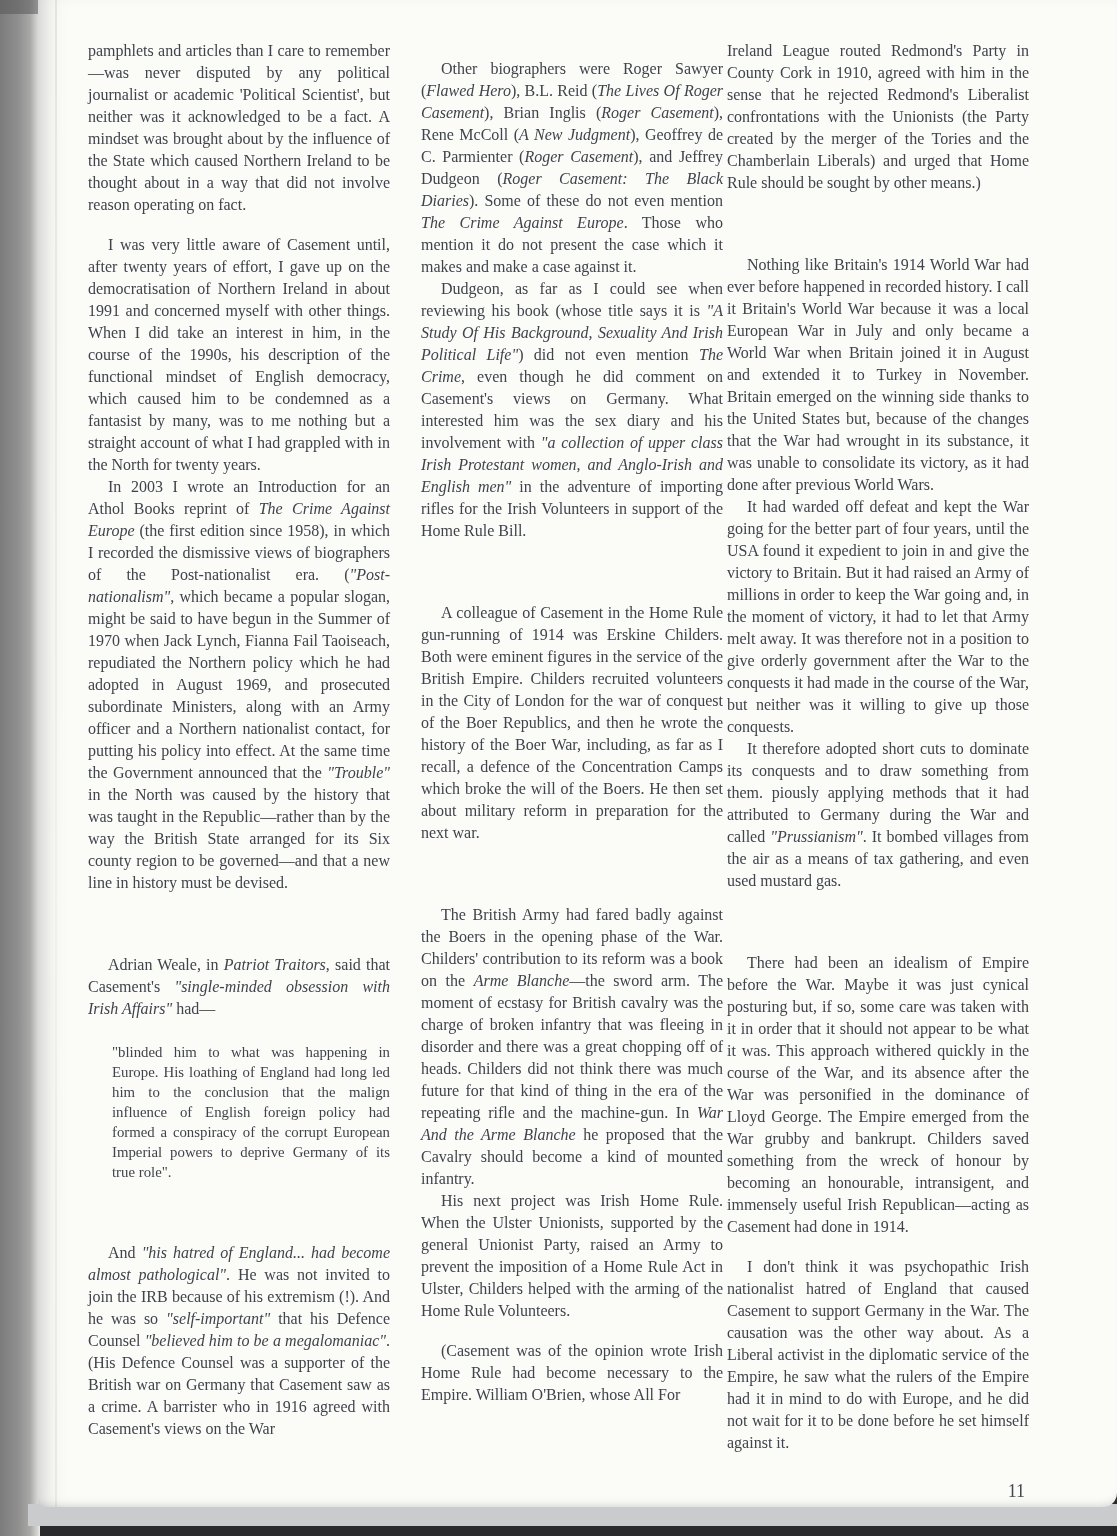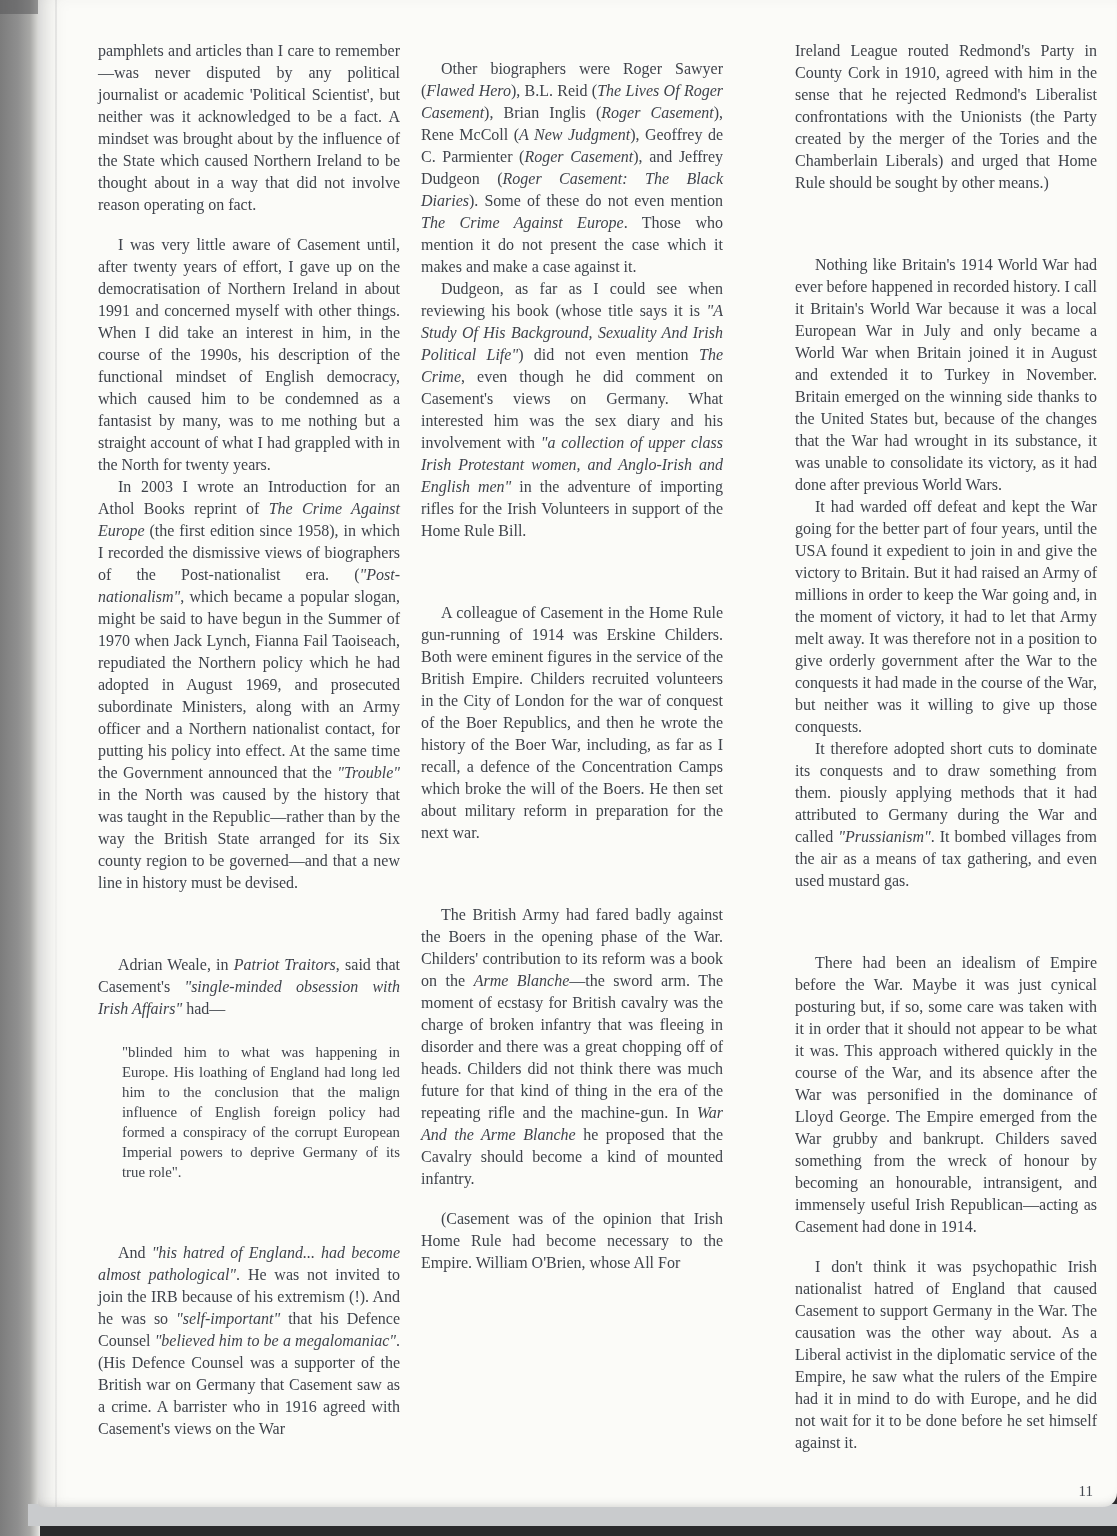--- a/index.html
+++ b/index.html
@@ -28,36 +28,36 @@
   }
   .crease {
     position:absolute; left:17px; top:0; bottom:0; width:2px;
     background:linear-gradient(180deg, rgba(70,70,80,.10), rgba(70,70,80,.03) 60%, rgba(70,70,80,.08));
   }
   .col {
     position:absolute; top:40px; width:302px;
     color:#3f434b; font-size:16px; line-height:22px;
     text-align:justify;
   }
-  .col-1 { left:60px; }
+  .col-1 { left:50px; }
   .col-2 { left:383px; }
-  .col-3 { left:757px;font-family:Liberation Serif, serif; }
+  .col-3 { left:689px;font-family:Liberation Serif, serif; }
   p.para { margin:0; text-align:justify; }
   p.indent { text-indent:20px; }
   p.gap { margin-top:18px; }
   p.gap-lg { margin-top:60px; }
   p.quote {
     margin:22px 0 0 24px;
     font-size:14.8px; line-height:20px;
     text-align:justify;
   }
   i { font-style:italic; }
   .pagenum {
     margin-top:26px; text-align:right;
-    padding-right:4px; font-size:15px; color:#43474f;
+    padding-right:4px; font-size:18px; color:#43474f;
   }
 </style>
 </head>
 <body>
 
 <div class="scan">
   <div class="band-left"></div>
   <div class="band-left-top"></div>
   <div class="strip-light"></div>
   <div class="page">
@@ -68,21 +68,22 @@
         <p class="para indent">In 2003 I wrote an Introduction for an Athol Books reprint of <i>The Crime Against Europe</i> (the first edition since 1958), in which I recorded the dismissive views of biographers of the Post-nationalist era. (<i>"Post-nationalism"</i>, which became a popular slogan, might be said to have begun in the Summer of 1970 when Jack Lynch, Fianna Fail Taoiseach, repudiated the Northern policy which he had adopted in August 1969, and prosecuted subordinate Ministers, along with an Army officer and a Northern nationalist contact, for putting his policy into effect. At the same time the Government announced that the <i>"Trouble"</i> in the North was caused by the history that was taught in the Republic—rather than by the way the British State arranged for its Six county region to be governed—and that a new line in history must be devised.</p>
         <p class="para indent gap-lg">Adrian Weale, in <i>Patriot Traitors</i>, said that Casement's <i>"single-minded obsession with Irish Affairs"</i> had—</p>
         <p class="quote">"blinded him to what was happening in Europe. His loathing of England had long led him to the conclusion that the malign influence of English foreign policy had formed a conspiracy of the corrupt European Imperial powers to deprive Germany of its true role".</p>
         <p class="para indent gap-lg">And <i>"his hatred of England... had become almost pathological"</i>. He was not invited to join the IRB because of his extremism (!). And he was so <i>"self-important"</i> that his Defence Counsel <i>"believed him to be a megalomaniac"</i>. (His Defence Counsel was a supporter of the British war on Germany that Casement saw as a crime. A barrister who in 1916 agreed with Casement's views on the War</p>
       </div>
     <div class="col col-2">
         <p class="para indent gap">Other biographers were Roger Sawyer (<i>Flawed Hero</i>), B.L. Reid (<i>The Lives Of Roger Casement</i>), Brian Inglis (<i>Roger Casement</i>), Rene McColl (<i>A New Judgment</i>), Geoffrey de C. Parmienter (<i>Roger Casement</i>), and Jeffrey Dudgeon (<i>Roger Casement: The Black Diaries</i>). Some of these do not even mention <i>The Crime Against Europe</i>. Those who mention it do not present the case which it makes and make a case against it.</p>
         <p class="para indent">Dudgeon, as far as I could see when reviewing his book (whose title says it is <i>"A Study Of His Background, Sexuality And Irish Political Life"</i>) did not even mention <i>The Crime</i>, even though he did comment on Casement's views on Germany. What interested him was the sex diary and his involvement with <i>"a collection of upper class Irish Protestant women, and Anglo-Irish and English men"</i> in the adventure of importing rifles for the Irish Volunteers in support of the Home Rule Bill.</p>
         <p class="para indent gap-lg">A colleague of Casement in the Home Rule gun-running of 1914 was Erskine Childers. Both were eminent figures in the service of the British Empire. Childers recruited volunteers in the City of London for the war of conquest of the Boer Republics, and then he wrote the history of the Boer War, including, as far as I recall, a defence of the Concentration Camps which broke the will of the Boers. He then set about military reform in preparation for the next war.</p>
         <p class="para indent gap-lg">The British Army had fared badly against the Boers in the opening phase of the War. Childers' contribution to its reform was a book on the <i>Arme Blanche</i>—the sword arm. The moment of ecstasy for British cavalry was the charge of broken infantry that was fleeing in disorder and there was a great chopping off of heads. Childers did not think there was much future for that kind of thing in the era of the repeating rifle and the machine-gun. In <i>War And the Arme Blanche</i> he proposed that the Cavalry should become a kind of mounted infantry.</p>
-        <p class="para indent gap">(Casement was of the opinion that Irish Home Rule had become necessary to the Empire. William O'Brien, whose All For</p>
+        <p class="para indent">His next project was Irish Home Rule. When the Ulster Unionists, supported by the general Unionist Party, raised an Army to prevent the imposition of a Home Rule Act in Ulster, Childers helped with the arming of the Home Rule Volunteers.</p>
+        <p class="para indent gap">(Casement was of the opinion wrote Irish Home Rule had become necessary to the Empire. William O'Brien, whose All For</p>
       </div>
     <div class="col col-3">
 
     <p class="para">Ireland League routed Redmond's Party in County Cork in 1910, agreed with him in the sense that he rejected Redmond's Liberalist confrontations with the Unionists (the Party created by the merger of the Tories and the Chamberlain Liberals) and urged that Home Rule should be sought by other means.)</p>
         <p class="para indent gap-lg">Nothing like Britain's 1914 World War had ever before happened in recorded history. I call it Britain's World War because it was a local European War in July and only became a World War when Britain joined it in August and extended it to Turkey in November. Britain emerged on the winning side thanks to the United States but, because of the changes that the War had wrought in its substance, it was unable to consolidate its victory, as it had done after previous World Wars.</p>
         <p class="para indent">It had warded off defeat and kept the War going for the better part of four years, until the USA found it expedient to join in and give the victory to Britain. But it had raised an Army of millions in order to keep the War going and, in the moment of victory, it had to let that Army melt away. It was therefore not in a position to give orderly government after the War to the conquests it had made in the course of the War, but neither was it willing to give up those conquests.</p>
         <p class="para indent">It therefore adopted short cuts to dominate its conquests and to draw something from them. piously applying methods that it had attributed to Germany during the War and called <i>"Prussianism"</i>. It bombed villages from the air as a means of tax gathering, and even used mustard gas.</p>
         <p class="para indent gap-lg">There had been an idealism of Empire before the War. Maybe it was just cynical posturing but, if so, some care was taken with it in order that it should not appear to be what it was. This approach withered quickly in the course of the War, and its absence after the War was personified in the dominance of Lloyd George. The Empire emerged from the War grubby and bankrupt. Childers saved something from the wreck of honour by becoming an honourable, intransigent, and immensely useful Irish Republican—acting as Casement had done in 1914.</p>
         <p class="para indent gap">I don't think it was psychopathic Irish nationalist hatred of England that caused Casement to support Germany in the War. The causation was the other way about. As a Liberal activist in the diplomatic service of the Empire, he saw what the rulers of the Empire had it in mind to do with Europe, and he did not wait for it to be done before he set himself against it.</p>
         <div class="pagenum">11</div>

